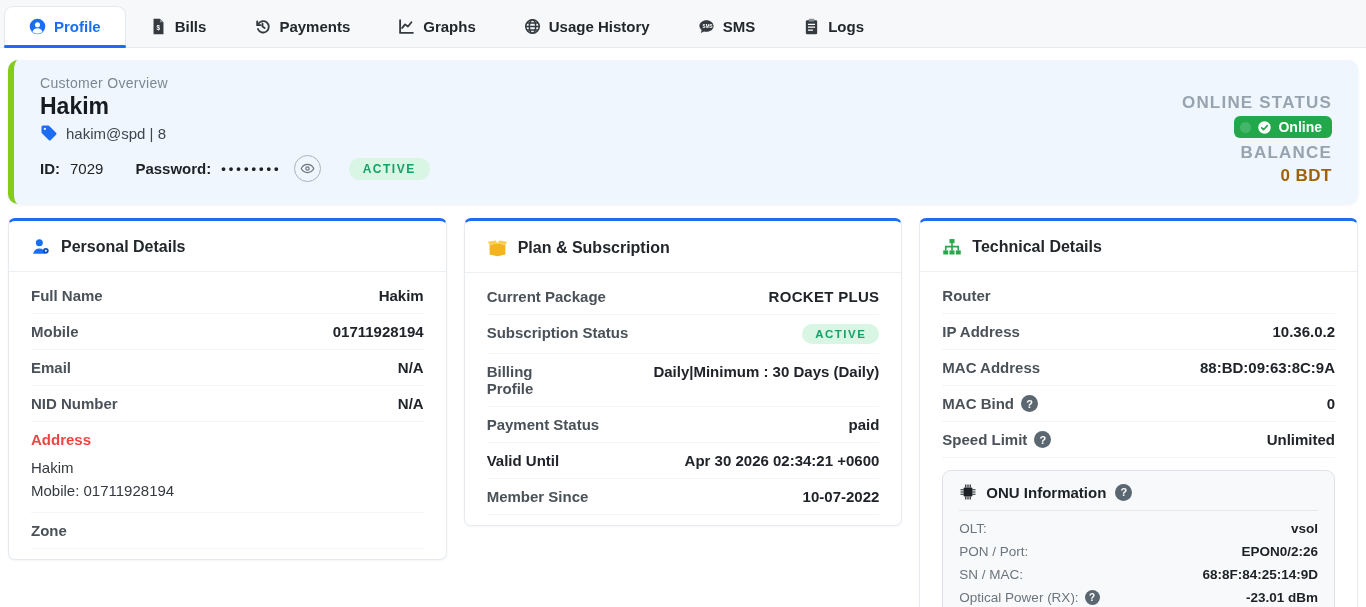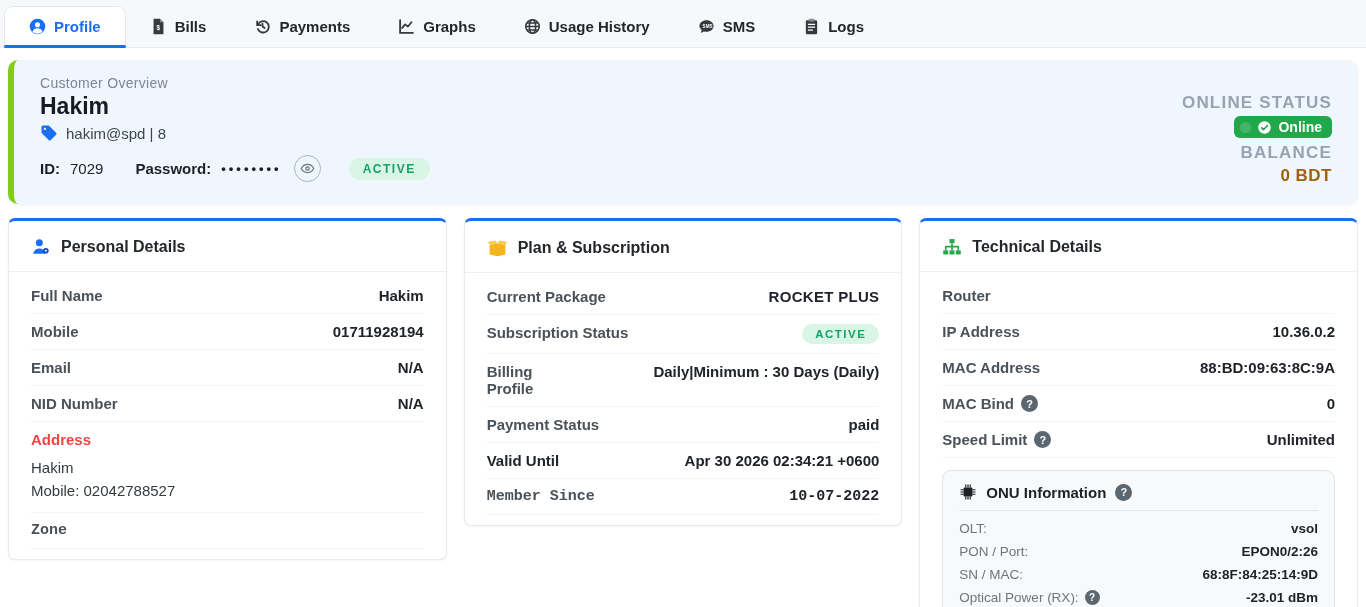--- a/index.html
+++ b/index.html
@@ -44,21 +44,21 @@
 
   
   .cards { display:flex; gap:17px; margin:0 8px; align-items:flex-start; }
   .card { background:#ffffff; border:1px solid #e7eaee; border-top:3px solid #1b6ef3;
     border-radius:7px; box-shadow:0 1px 2px rgba(20,50,90,.05); flex:1; }
   .card-head { display:flex; align-items:center; gap:10px; padding:16px 22px 14px;
     border-bottom:1px solid #edf0f2; font-size:16px; font-weight:700; color:#23272b; }
   .card-body { padding:6px 22px 10px; }
   .row { display:flex; justify-content:space-between; align-items:flex-start; gap:12px;
     padding:9px 0; border-bottom:1px solid #f2f4f6; font-size:15px; }
-  .row:last-child { border-bottom:1px solid #f2f4f6;font-family:Liberation Mono, monospace; }
+  .row:last-child { border-bottom:1px solid #f2f4f6; }
   .row .lbl { color:#4a5158; font-weight:700; display:flex; align-items:center; gap:7px; }
   .row .val { color:#20242a; font-weight:700; text-align:right; }
   .val-link { color:#1b6ef3; }
   .val-teal { color:#17a2b8; letter-spacing:.3px; }
   .val-green { color:#2aa74a; font-weight:700; }
   .val-amber { color:#f7b200; }
   .val-orange { color:#fd5413; }
   .val-wrap { max-width:300px; text-align:left; }
   .pill-active { background:#d8f6e3; color:#16a06a; font-size:11.5px; font-weight:800;
     letter-spacing:1.5px; border-radius:12px; padding:4px 13px; }
@@ -227,21 +227,21 @@
         <span class="val">N/A</span>
       </div>
       <div class="row">
         <span class="lbl">NID Number</span>
         <span class="val">N/A</span>
       </div>
       <div class="addr-block">
         <span class="lbl" style="color:#ef4444;font-weight:700">Address</span>
         <div class="addr-lines">
           <div>Hakim</div>
-          <div>Mobile: 02042788527</div>
+          <div>Mobile: 01711928194</div>
         </div>
       </div>
       <div class="row">
         <span class="lbl">Zone</span>
         <span class="val"></span>
       </div>
     </div>
   </div>
 
   <div class="card">

